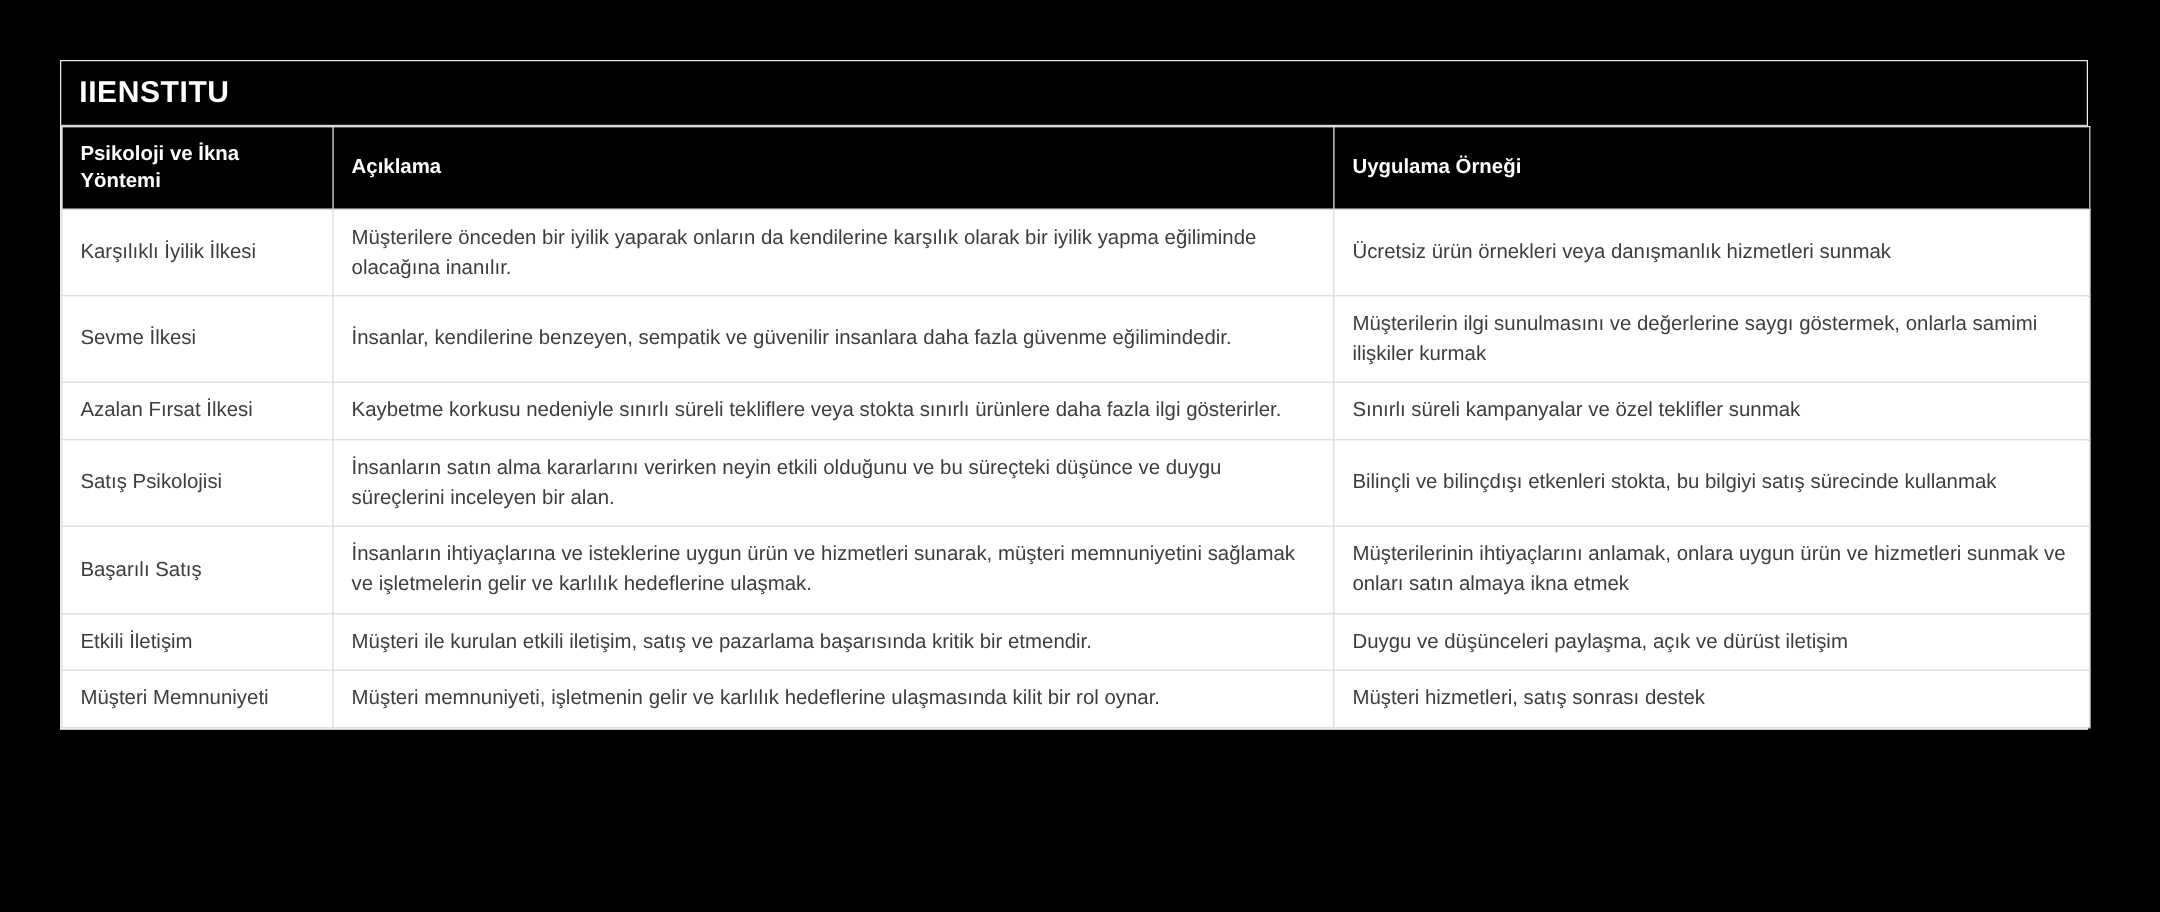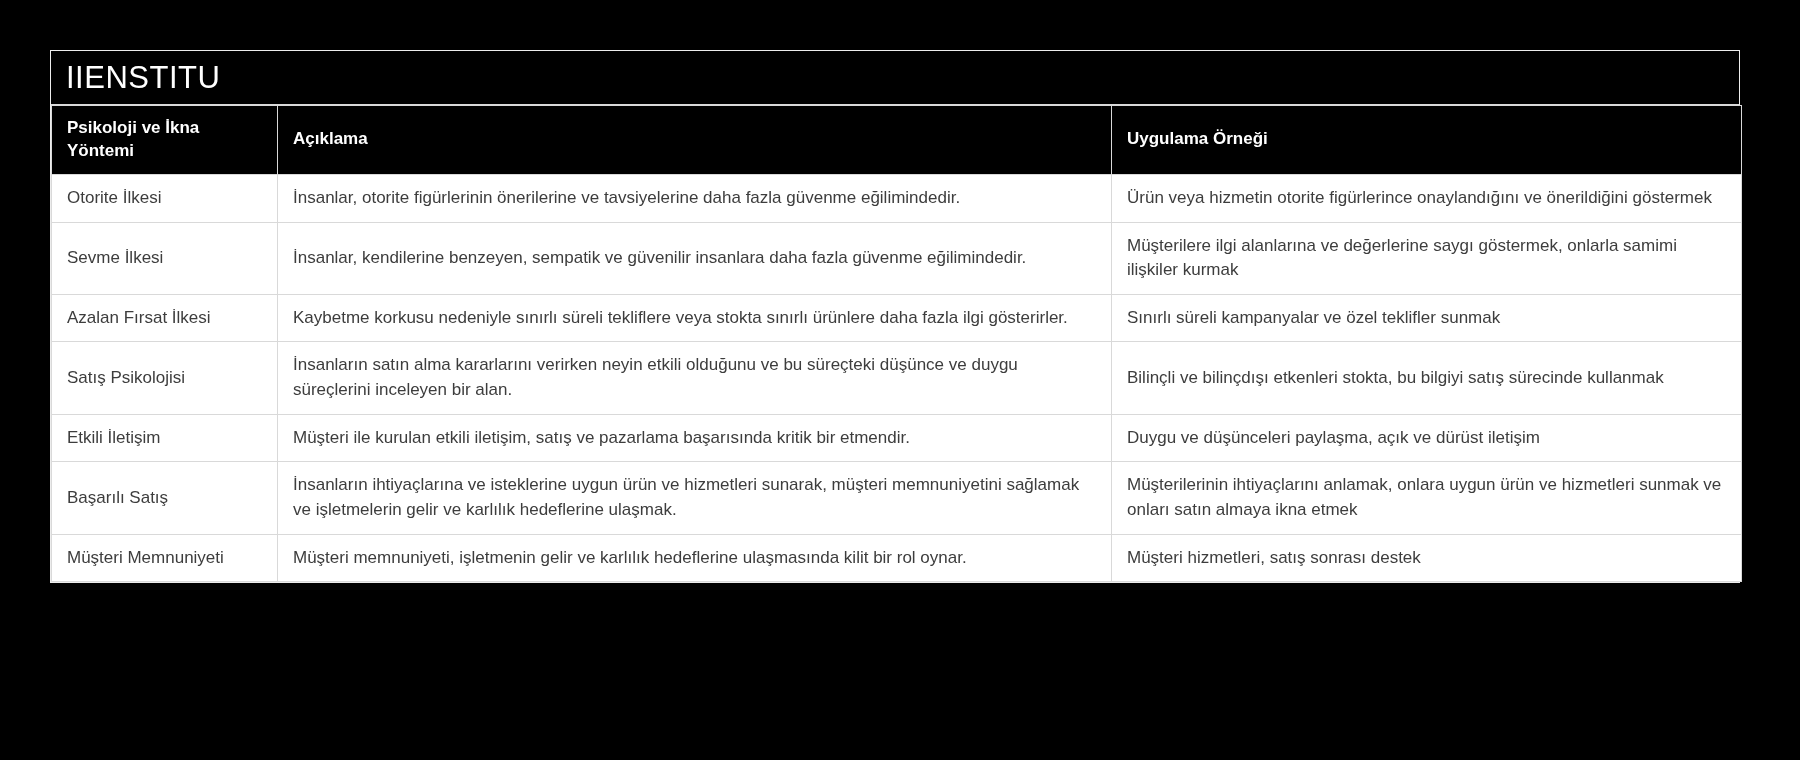--- a/index.html
+++ b/index.html
@@ -20,22 +20,22 @@
     border: 1px solid var(--outer-border, #ededed);
     box-sizing: border-box;
   }
   .brandbar {
     background: var(--header-bg, #000000);
     color: var(--header-text, #ffffff);
     height: 53px;
     display: flex;
     align-items: center;
     padding: 0 15px;
-    font-size: 31px;
-    font-weight: 400;
+    font-size: 25px;
+    font-weight: 700;
     letter-spacing: 0.5px;
     border-bottom: 1px solid var(--grid-line, #d9d9d9);
   }
   table.data-table {
     width: 100%;
     border-collapse: collapse;
     table-layout: fixed;
   }
   table.data-table th {
     background: var(--header-bg, #000000);
@@ -78,48 +78,48 @@
     </colgroup>
     <thead>
       <tr>
         <th>Psikoloji ve İkna Yöntemi</th>
         <th>Açıklama</th>
         <th>Uygulama Örneği</th>
       </tr>
     </thead>
     <tbody>
         <tr>
-          <td>Otorite İlkesi</td>
-          <td>İnsanlar, otorite figürlerinin önerilerine ve tavsiyelerine daha fazla güvenme eğilimindedir.</td>
-          <td>Ürün veya hizmetin otorite figürlerince onaylandığını ve önerildiğini göstermek</td>
+          <td>Karşılıklı İyilik İlkesi</td>
+          <td>Müşterilere önceden bir iyilik yaparak onların da kendilerine karşılık olarak bir iyilik yapma eğiliminde olacağına inanılır.</td>
+          <td>Ücretsiz ürün örnekleri veya danışmanlık hizmetleri sunmak</td>
         </tr>
         <tr>
           <td>Sevme İlkesi</td>
           <td>İnsanlar, kendilerine benzeyen, sempatik ve güvenilir insanlara daha fazla güvenme eğilimindedir.</td>
-          <td>Müşterilere ilgi alanlarına ve değerlerine saygı göstermek, onlarla samimi ilişkiler kurmak</td>
+          <td>Müşterilerin ilgi sunulmasını ve değerlerine saygı göstermek, onlarla samimi ilişkiler kurmak</td>
         </tr>
         <tr>
           <td>Azalan Fırsat İlkesi</td>
           <td>Kaybetme korkusu nedeniyle sınırlı süreli tekliflere veya stokta sınırlı ürünlere daha fazla ilgi gösterirler.</td>
           <td>Sınırlı süreli kampanyalar ve özel teklifler sunmak</td>
         </tr>
         <tr>
           <td>Satış Psikolojisi</td>
           <td>İnsanların satın alma kararlarını verirken neyin etkili olduğunu ve bu süreçteki düşünce ve duygu süreçlerini inceleyen bir alan.</td>
           <td>Bilinçli ve bilinçdışı etkenleri stokta, bu bilgiyi satış sürecinde kullanmak</td>
         </tr>
         <tr>
+          <td>Başarılı Satış</td>
+          <td>İnsanların ihtiyaçlarına ve isteklerine uygun ürün ve hizmetleri sunarak, müşteri memnuniyetini sağlamak ve işletmelerin gelir ve karlılık hedeflerine ulaşmak.</td>
+          <td>Müşterilerinin ihtiyaçlarını anlamak, onlara uygun ürün ve hizmetleri sunmak ve onları satın almaya ikna etmek</td>
+        </tr>
+        <tr>
           <td>Etkili İletişim</td>
           <td>Müşteri ile kurulan etkili iletişim, satış ve pazarlama başarısında kritik bir etmendir.</td>
           <td>Duygu ve düşünceleri paylaşma, açık ve dürüst iletişim</td>
-        </tr>
-        <tr>
-          <td>Başarılı Satış</td>
-          <td>İnsanların ihtiyaçlarına ve isteklerine uygun ürün ve hizmetleri sunarak, müşteri memnuniyetini sağlamak ve işletmelerin gelir ve karlılık hedeflerine ulaşmak.</td>
-          <td>Müşterilerinin ihtiyaçlarını anlamak, onlara uygun ürün ve hizmetleri sunmak ve onları satın almaya ikna etmek</td>
         </tr>
         <tr>
           <td>Müşteri Memnuniyeti</td>
           <td>Müşteri memnuniyeti, işletmenin gelir ve karlılık hedeflerine ulaşmasında kilit bir rol oynar.</td>
           <td>Müşteri hizmetleri, satış sonrası destek</td>
         </tr>
       </tbody>
   </table>
 </div>
 

